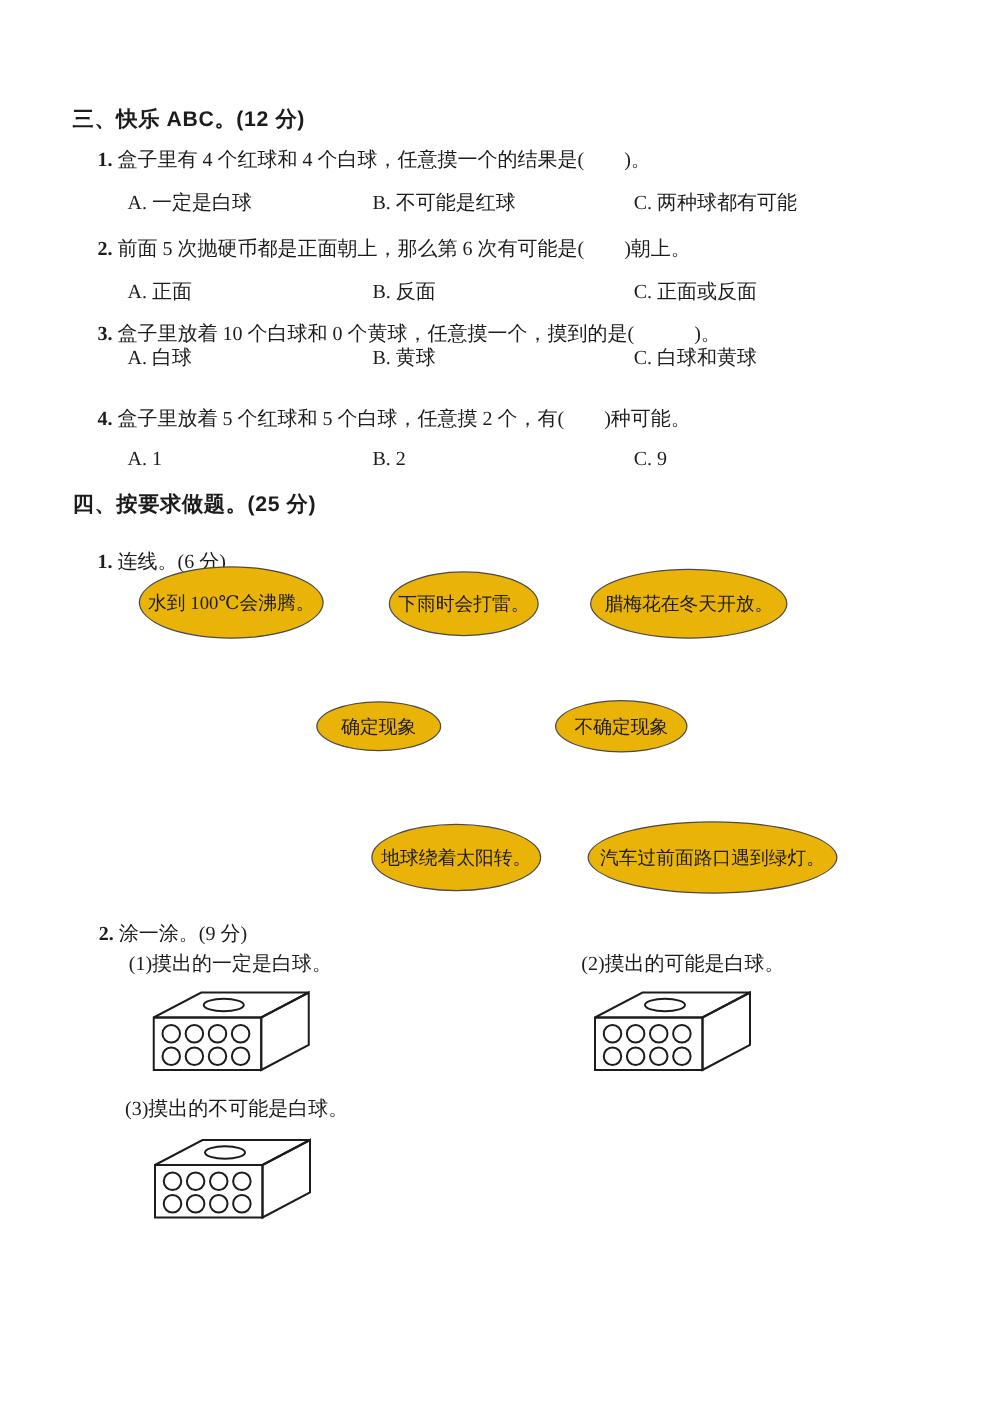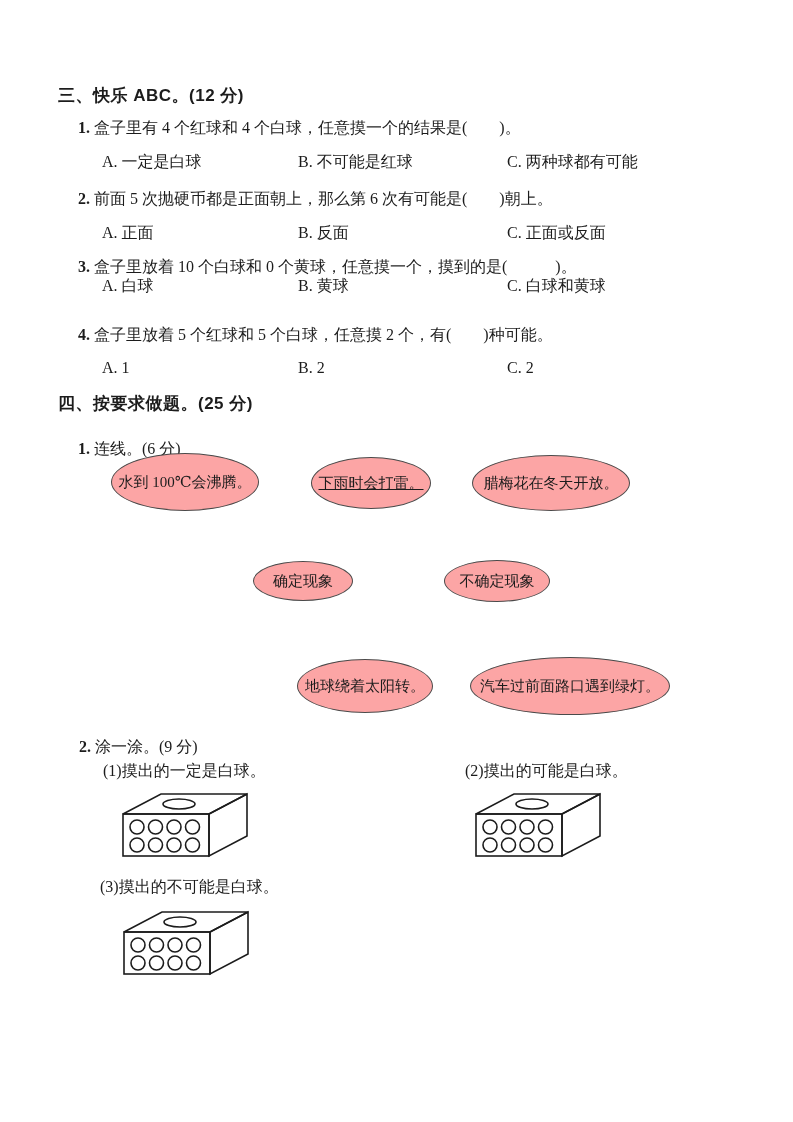--- a/index.html
+++ b/index.html
@@ -28,21 +28,21 @@
   .opt.c2 { left: 298px; }
   .opt.c3 { left: 507px; }
   .oval {
     position: absolute;
     border: 1.2px solid #4a4a4a;
     border-radius: 50%;
     display: flex;
     align-items: center;
     justify-content: center;
     font-size: 15px;
-    background: #fca5a5;
+    background: #eab308;
     box-sizing: border-box;
   }
   .oval span { white-space: nowrap; }
   .item-label { font-size: 16px; }
   .ballbox { position: absolute; width: 128px; height: 66px; }
 </style>
 </head>
 <body>
 
 <div class="sheet">
@@ -75,33 +75,33 @@
     <span class="opt c2">B. 黄球</span>
     <span class="opt c3">C. 白球和黄球</span>
   </div>
 
   <div class="abs q-row" style="left:78px; top:325px;">
     <span class="q-num">4.</span><span>盒子里放着 5 个红球和 5 个白球，任意摸 2 个，有(　　)种可能。</span>
   </div>
   <div class="abs opt-row" style="top:359px;">
     <span class="opt c1">A. 1</span>
     <span class="opt c2">B. 2</span>
-    <span class="opt c3">C. 2</span>
+    <span class="opt c3">C. 9</span>
   </div>
 
   <div class="abs sec-title" style="left:58px; top:392px;">四、按要求做题。(25 分)</div>
 
   <div class="abs sub-title" style="left:78px; top:426px;">
     <span class="q-num">1.</span><span>连线。(6 分)</span>
   </div>
 
   <div class="oval" style="left:111px; top:453px; width:148px; height:58px;">
     <span>水到 100℃会沸腾。</span>
   </div>
-  <div class="oval" style="left:311px; top:457px; width:120px; height:52px;text-decoration:underline;">
+  <div class="oval" style="left:311px; top:457px; width:120px; height:52px;">
     <span>下雨时会打雷。</span>
   </div>
   <div class="oval" style="left:472px; top:455px; width:158px; height:56px;">
     <span>腊梅花在冬天开放。</span>
   </div>
 
   <div class="oval" style="left:253px; top:561px; width:100px; height:40px;">
     <span>确定现象</span>
   </div>
   <div class="oval" style="left:444px; top:560px; width:106px; height:42px;">

